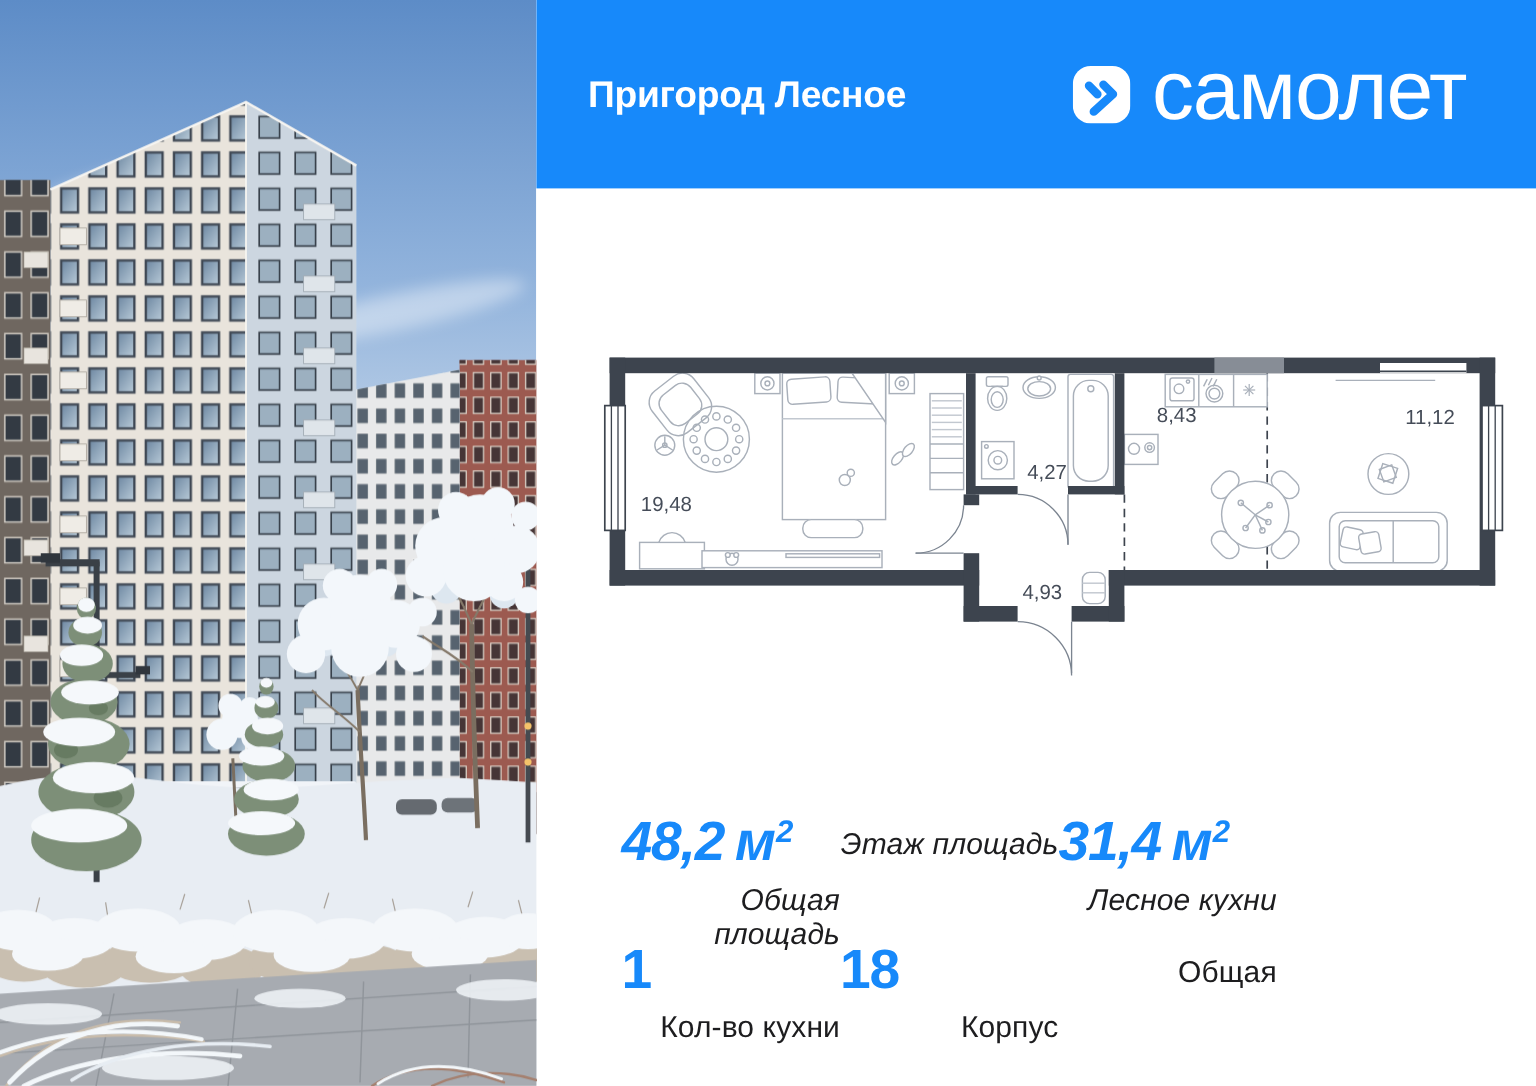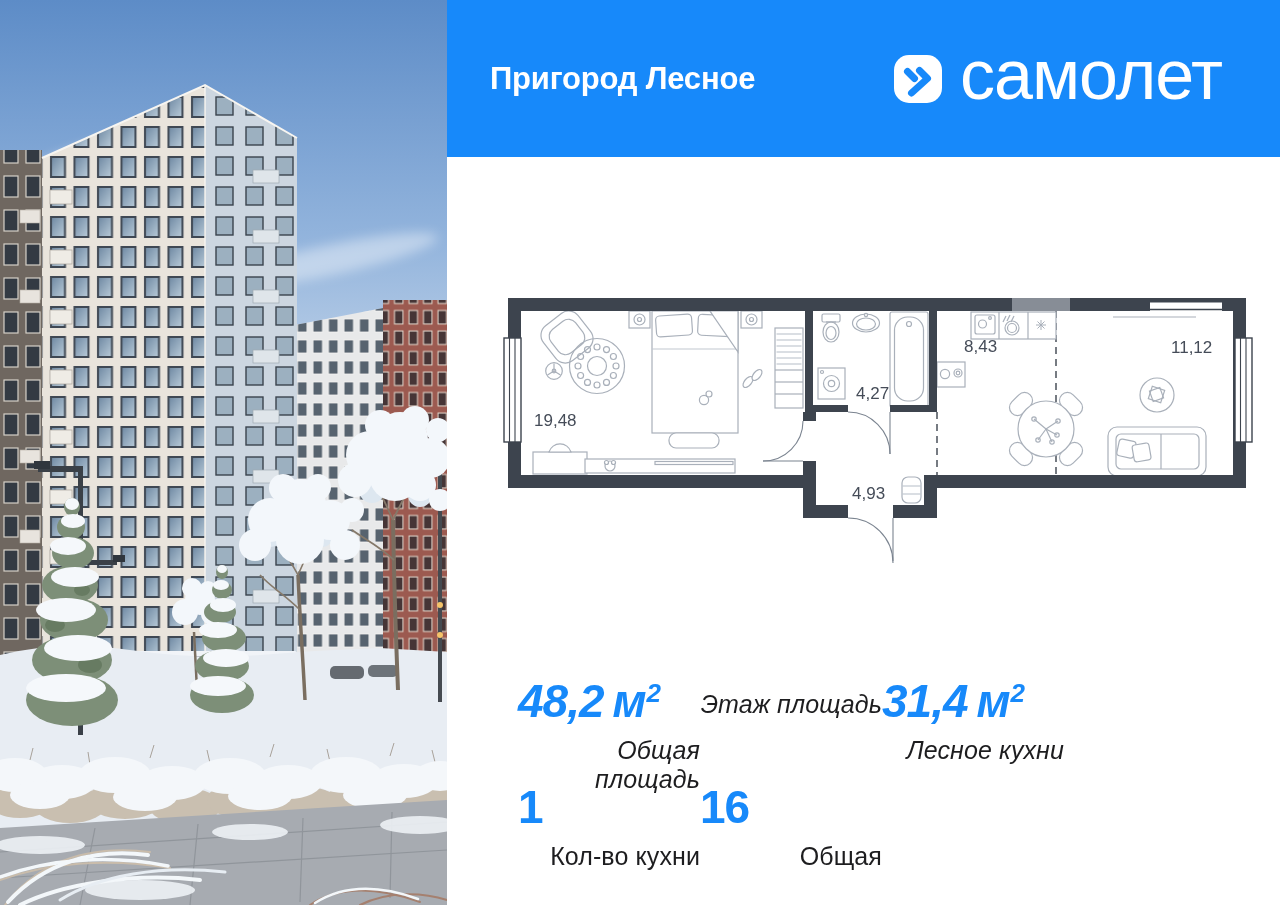--- a/index.html
+++ b/index.html
@@ -539,19 +539,22 @@
         <div class="stat-label">Лесное кухни</div>
       </div>
     </div>
 
     <div class="stat-row row2">
       <div class="stat">
         <div class="stat-value"><span>1</span><span class="unit"></span><sup></sup></div>
         <div class="stat-label">Кол-во кухни</div>
       </div>
       <div class="stat">
-        <div class="stat-value"><span>16</span><span class="unit"></span><sup></sup></div>
+        <div class="stat-value"><span>18</span><span class="unit"></span><sup></sup></div>
+        <div class="stat-label">Корпус</div>
+      </div>
+      <div class="stat">
         <div class="stat-label">Общая</div>
       </div>
     </div>
 
   </div>
 </div>
 
 </body></html>

